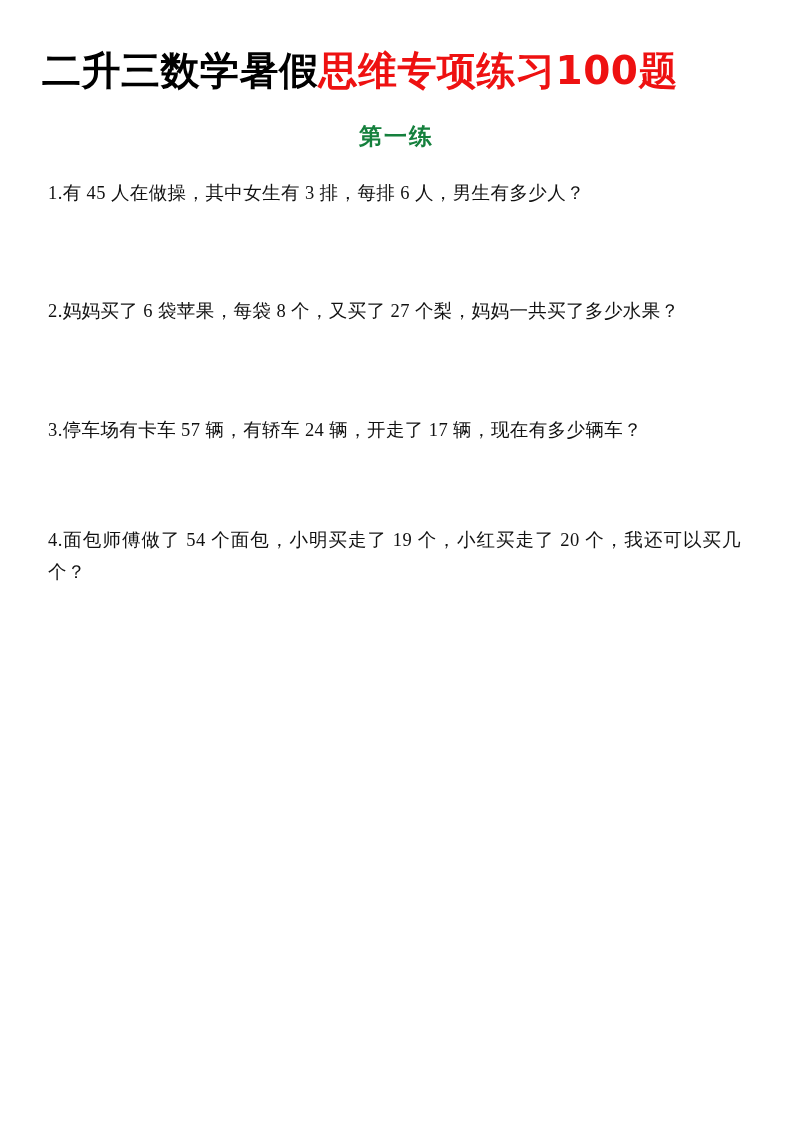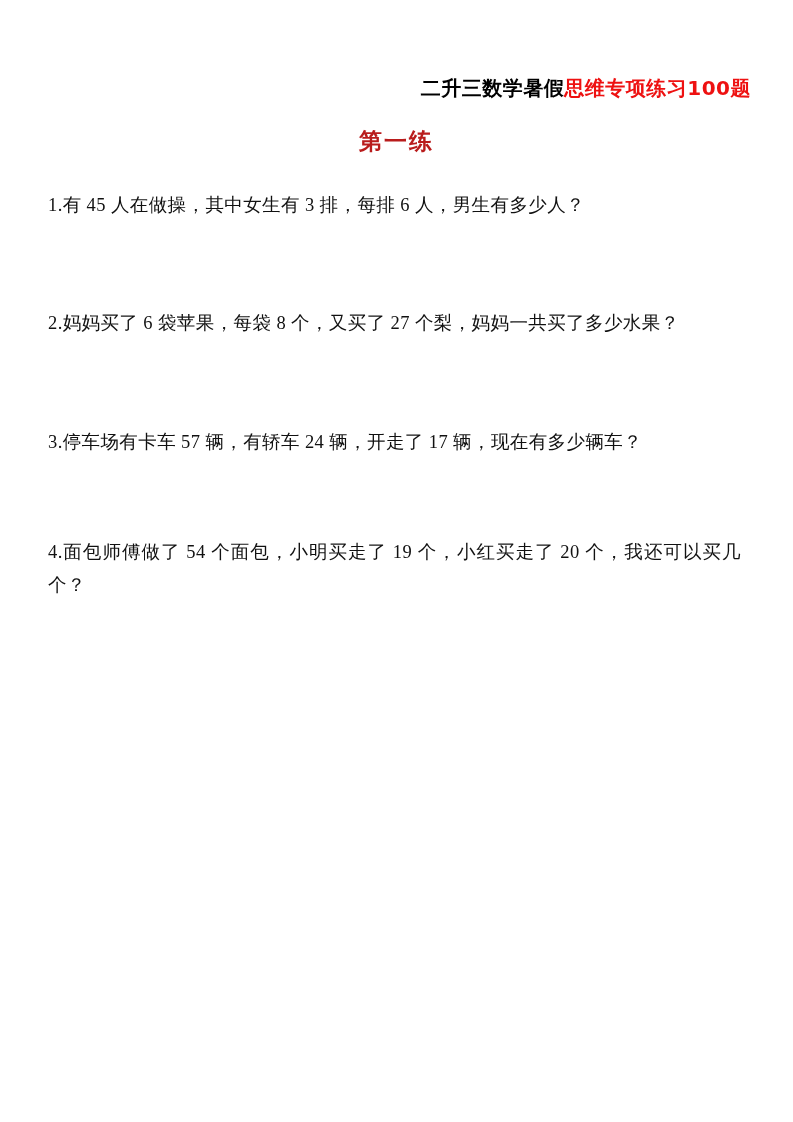--- a/index.html
+++ b/index.html
@@ -16,46 +16,46 @@
     overflow: hidden;
   }
   .page {
     width: 793px;
     height: 1122px;
     box-sizing: border-box;
     padding: 0 42px;
     position: relative;
   }
   .title {
-    text-align: right;
+    text-align: left;
     font-family: "DejaVu Sans", "Liberation Sans", sans-serif;
     font-weight: bold;
-    font-size: 20px;
+    font-size: 39px;
     letter-spacing: 0.5px;
-    margin-top: 76px;
+    margin-top: 48px;
     line-height: 1.2;
     white-space: nowrap;
   }
   .title .seg-black {
     color: #000000;
   }
   .title .seg-red {
     color: #ee1111;
   }
   .subtitle {
     text-align: center;
     font-family: "DejaVu Sans", "Liberation Sans", sans-serif;
     font-weight: bold;
     font-size: 23px;
-    color: #b91c1c;
+    color: #15803d;
     margin-top: 26px;
     letter-spacing: 2px;
   }
   .problems {
-    margin-top: 32px;
+    margin-top: 25px;
     padding-left: 6px;
     padding-right: 10px;
   }
   .problem {
     font-size: 18.5px;
     line-height: 1.75;
     color: #111111;
     letter-spacing: 0.4px;
     text-align: justify;
   }

